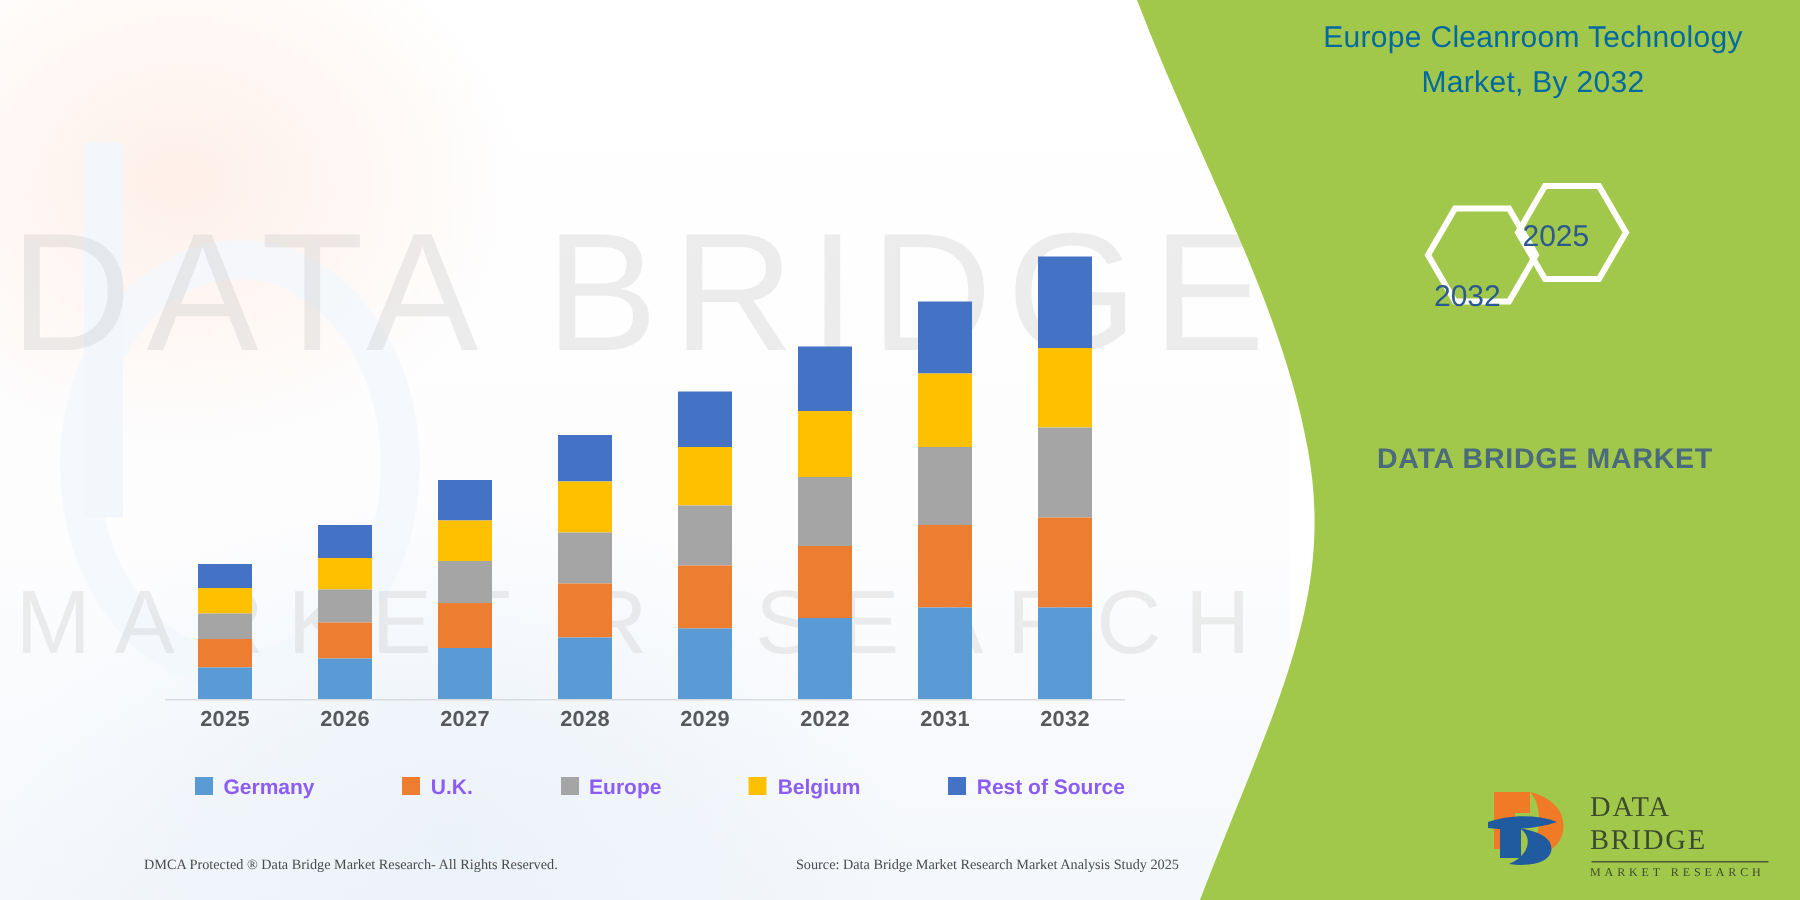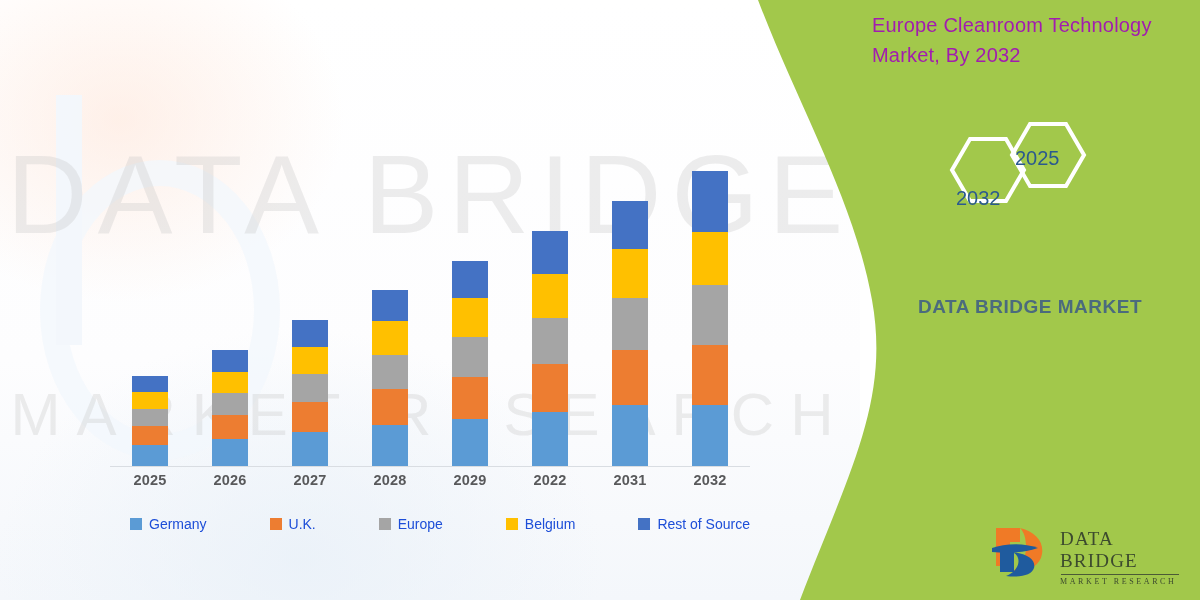--- a/index.html
+++ b/index.html
@@ -44,22 +44,22 @@
   }
   .wm-top { top: 130px; font-size: 112px; letter-spacing: 10px; }
   .wm-bot { top: 380px; font-size: 60px; letter-spacing: 16px; }
 
   
   .green-panel { position:absolute; right:0; top:0; width: 460px; height: 600px; }
   .green-panel svg { display:block; }
 
   .gp-title {
     position: absolute; right: 28px; top: 10px; width: 300px;
-    text-align: left;
-    color: #a21caf;
+    text-align: center;
+    color: #0369a1;
     font-size: 20px; line-height: 30px; font-weight: 400;
     letter-spacing: .2px;
   }
   .hexwrap { position:absolute; left: 930px; top: 110px; width: 180px; height: 120px; }
   .hex-label {
     position: absolute; color:#2b5a8e; font-size: 20px; font-weight: 400;
   }
   .hex-2025-label { left: 85px; top: 37px; }
   .hex-2032-label { left: 26px; top: 77px; }
 
@@ -98,21 +98,21 @@
     display:flex; justify-content: space-around;
   }
   .xtick { width: 80px; text-align:center; color:#58595b; font-size: 14.5px; font-weight: 700; letter-spacing:.2px; }
 
   .legend {
     position:absolute; left: 130px; top: 512px; width: 620px; height: 24px;
     display:flex; align-items:center; justify-content: space-between;
   }
   .legend-item { display:flex; align-items:center; gap: 7px; }
   .legend-swatch { width: 12px; height: 12px; display:block; }
-  .legend-label { color:#1d4ed8; font-size: 14px; font-weight: 400; white-space:nowrap; }
+  .legend-label { color:#8b5cf6; font-size: 14px; font-weight: 700; white-space:nowrap; }
 
   .footer {
     position:absolute; left: 96px; top: 568px; width: 690px; height: 18px;
     display:flex; justify-content: space-between; align-items:center;
   }
   .footer span { color:#4a4a4a; font-size: 9.5px; font-family:"Liberation Serif", serif; white-space:nowrap; }
 </style>
 </head>
 <body>
 
@@ -264,14 +264,18 @@
       <div class="legend-item">
         <span class="legend-swatch" style="background: rgb(255, 192, 0);"></span>
         <span class="legend-label">Belgium</span>
       </div>
       <div class="legend-item">
         <span class="legend-swatch" style="background: rgb(68, 114, 196);"></span>
         <span class="legend-label">Rest of Source</span>
       </div>
     </div>
 
+  <div class="footer">
+    <span>DMCA Protected ® Data Bridge Market Research- All Rights Reserved.</span>
+    <span>Source: Data Bridge Market Research  Market Analysis Study 2025</span>
+  </div>
 
 </div>
 
 </body></html>

